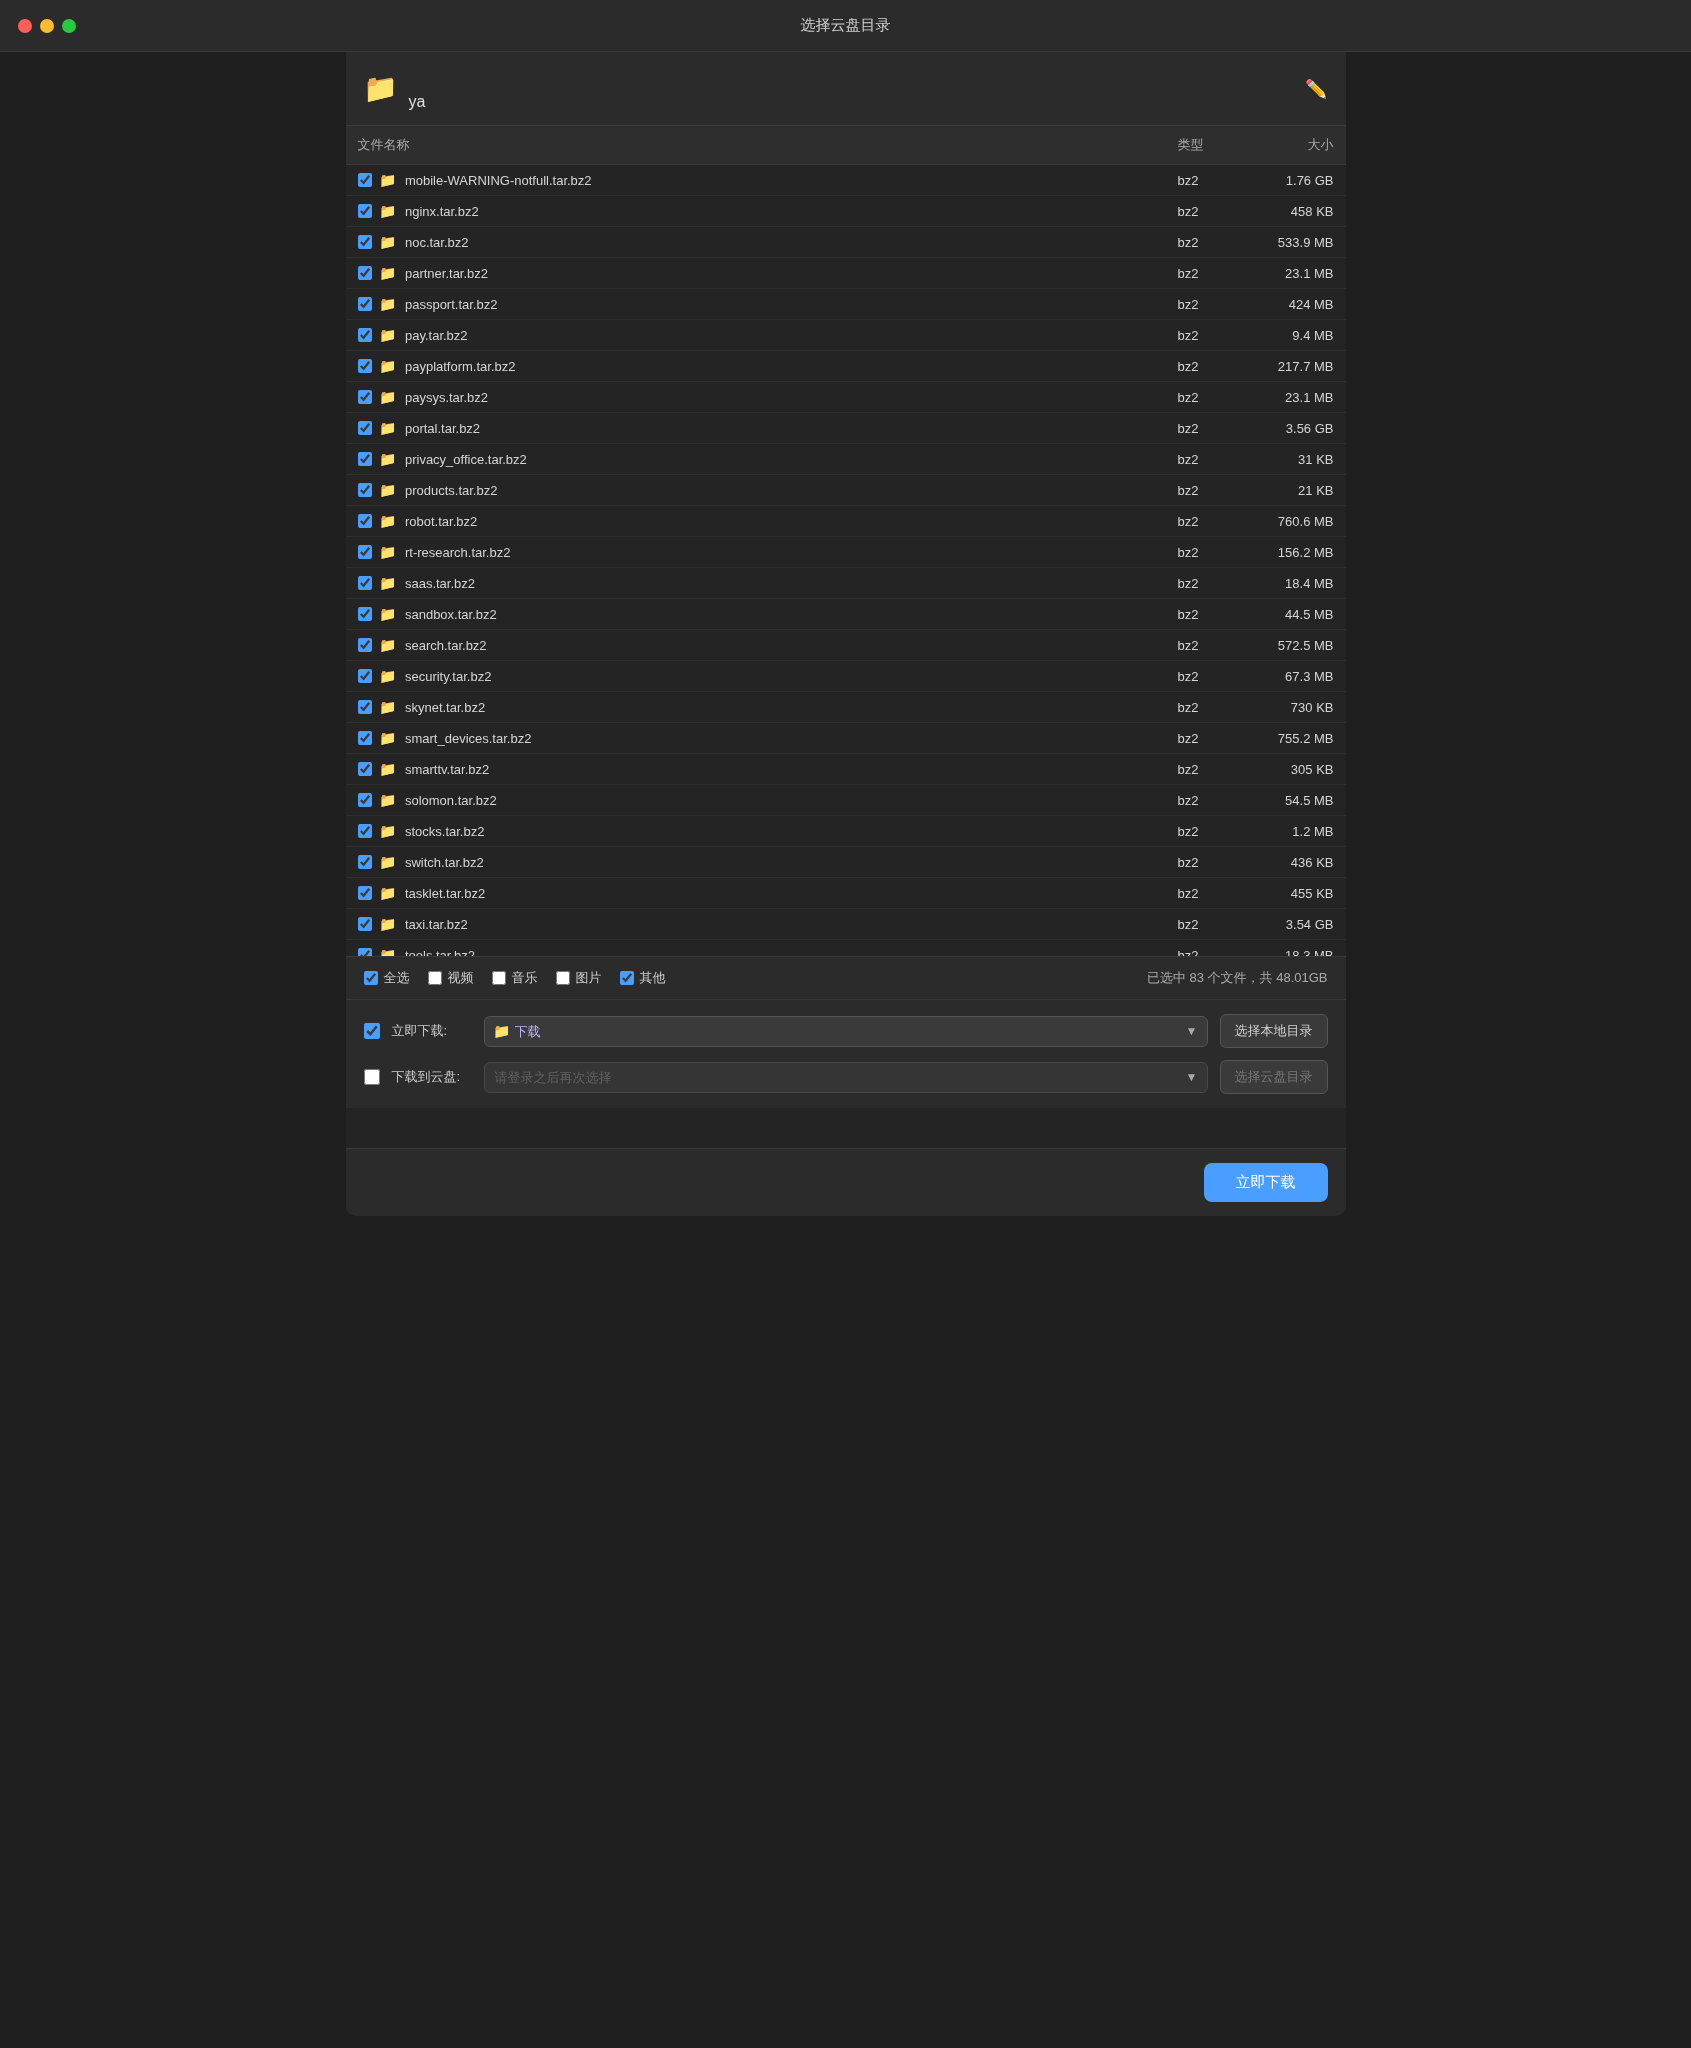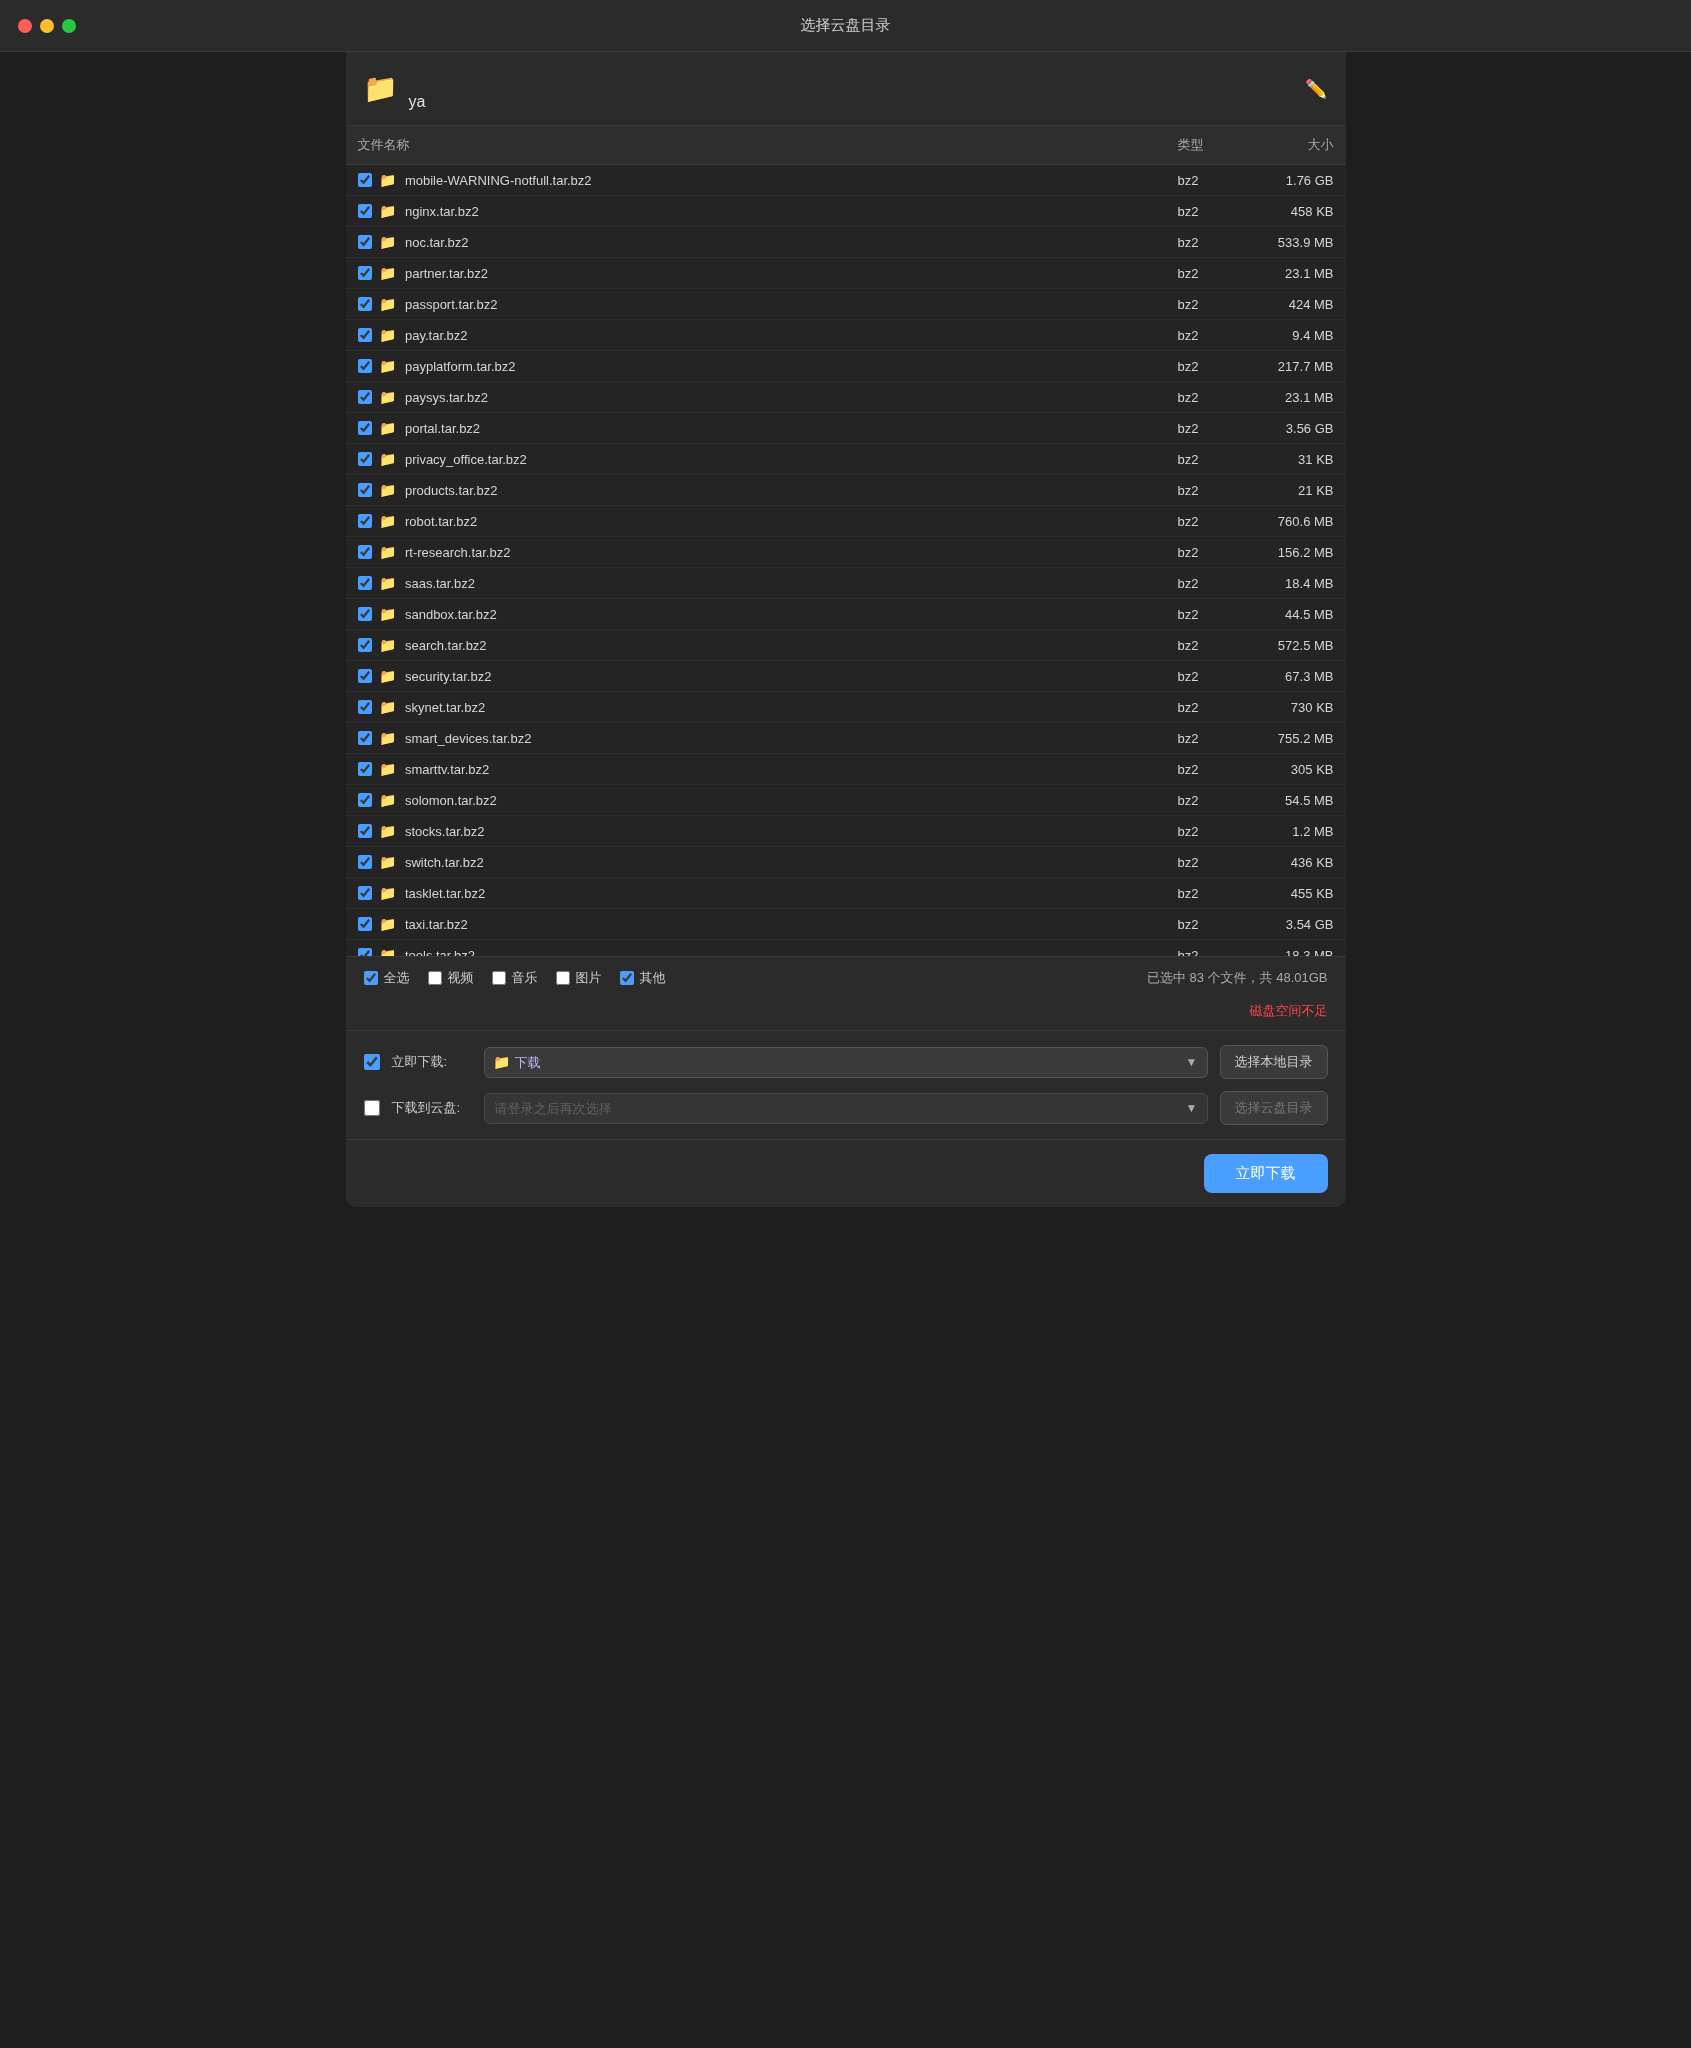--- a/index.html
+++ b/index.html
@@ -253,20 +253,21 @@
     }
 
     
     .download-section {
       width: 100%;
       background: #2b2b2b;
       padding: 14px 18px;
       display: flex;
       justify-content: flex-end;
       border-top: 1px solid #3a3a3a;
+      margin-top: 40px;
     }
     .download-btn {
       background: #4a9eff;
       border: none;
       border-radius: 8px;
       color: #fff;
       padding: 10px 32px;
       font-size: 15px;
       cursor: pointer;
       font-weight: 500;
@@ -626,23 +627,20 @@
         <span>图片</span>
       </label>
       <label class="filter-item">
         <input type="checkbox" class="filter-checkbox" checked="" style="">
         <span>其他</span>
       </label>
     </div>
     <div class="filter-right">已选中 83 个文件，共 48.01GB</div>
   </div>
 
-  <div class="disk-warning">
-    <span class="disk-warning-text">磁盘空间不足</span>
-  </div>
 
   <div class="storage-section">
 
     <div class="storage-row">
       <input type="checkbox" class="storage-checkbox" checked="" style="">
       <span class="storage-label">立即下载:</span>
       <div class="storage-select-wrapper">
         <span class="storage-select-folder-icon">📁</span>
         <select class="storage-select storage-select-with-icon">
           <option>下载</option>

